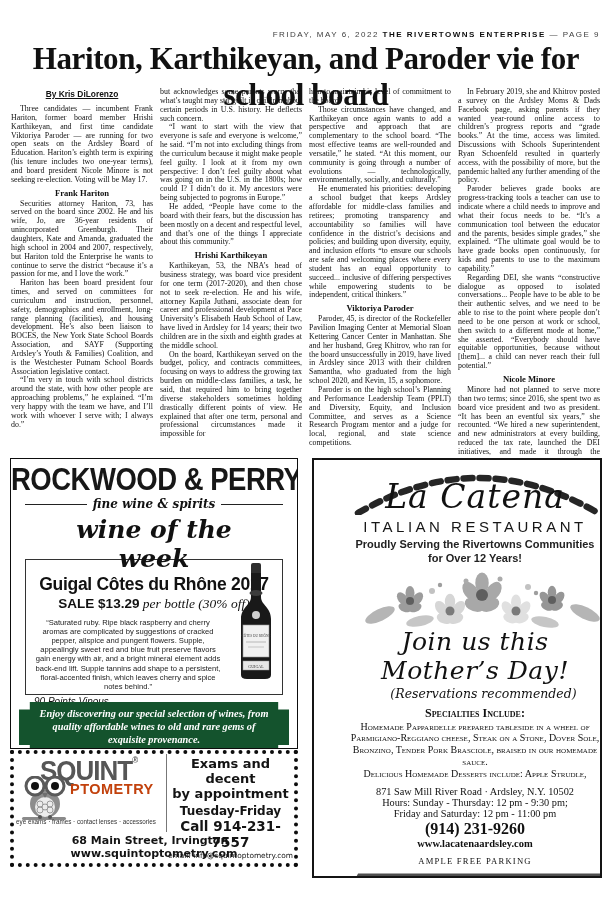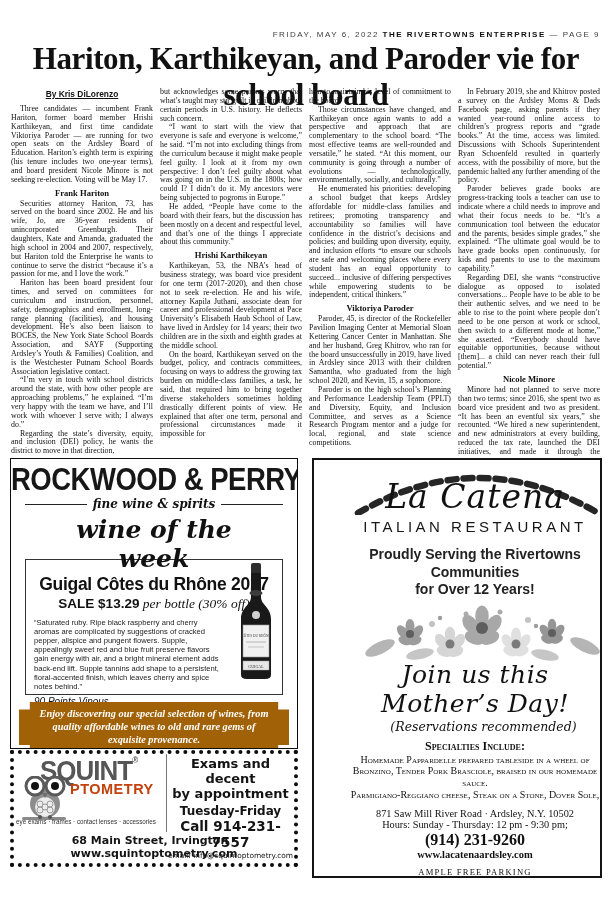--- a/index.html
+++ b/index.html
@@ -33,26 +33,26 @@
   .rule-row .rule { flex:1; border-top:1.3px solid #222; }
   .rp-tagline { font-style:italic; font-weight:bold; font-size:12px; font-family:"DejaVu Serif", serif; }
   .rp-wow { font-style:italic; font-weight:bold; font-size:25px; font-family:"DejaVu Serif", serif;
             position:relative; z-index:2; margin:0 34px; transform:translateY(3px); background:transparent;text-align:center; }
   .rp-wow-row { margin:-1px 22px -11px; position:relative; z-index:2; }
   .rp-box { margin:0 14px; border:1.2px solid #333; position:relative; padding:14px 8px 4px; height:116px; }
   .rp-wine { font-family:"Liberation Sans", sans-serif; font-weight:bold; font-size:17.5px; letter-spacing:-0.3px; }
   .rp-sale { font-size:13.5px; margin-top:1px; }
   .rp-sale .price { font-family:"Liberation Sans", sans-serif; font-weight:bold; }
   .rp-sale .terms { font-style:italic; }
-  .rp-review { width:188px; text-align:left; font-family:"Liberation Sans", sans-serif;
+  .rp-review { width:188px; text-align:center; font-family:"Liberation Sans", sans-serif;
                font-size:7.6px; line-height:1.2; margin-top:6px; color:#222; }
   .rp-rating { width:188px; text-align:left; font-style:italic; font-size:10px; margin-top:5px;
                font-family:"Liberation Sans", sans-serif; }
   .bottle { position:absolute; right:5px; top:3px; }
-  .rp-banner { margin:7px 8px 0; background:#a16207; color:#fff; font-style:italic; font-weight:bold;
+  .rp-banner { margin:7px 8px 0; background:#14532d; color:#fff; font-style:italic; font-weight:bold;
                font-size:10.3px; line-height:1.25; padding:6px 18px; box-sizing:border-box;
                clip-path:polygon(4% 0, 96% 0, 96% 15%, 100% 15%, 100% 85%, 96% 85%, 96% 100%, 4% 100%, 4% 85%, 0 85%, 0 15%, 4% 15%); }
 
   
   .sq-ad { position:absolute; left:10px; top:750px; width:288px; height:117px;
            border:4px dotted #0d0d0d; box-sizing:border-box; overflow:hidden;
            font-family:"DejaVu Sans", sans-serif; }
   .sq-grid { display:flex; height:78px; }
   .sq-left { position:relative; width:152px; }
   .sq-brand { position:absolute; left:26px; top:2px; font-family:"Liberation Sans", sans-serif;
@@ -70,21 +70,21 @@
   .sq-email { font-size:7.4px; margin-top:1px; }
   .sq-bottom { text-align:center; font-weight:bold; font-size:11px; margin-top:2px; color:#141414; }
 
   
   .lc-ad { position:absolute; left:312px; top:458px; width:290px; height:420px;
            border:2.5px solid #141414; box-sizing:border-box; overflow:hidden; text-align:center;padding-left:36px; }
   .lc-chain { margin-top:5px; }
   .lc-name { font-family:"DejaVu Serif", serif; font-style:italic; font-size:33px; margin-top:-42px;
              position:relative; z-index:2; letter-spacing:1px; }
   .lc-sub { font-family:"Liberation Sans", sans-serif; font-size:15px; letter-spacing:3.5px; margin-top:2px; color:#171717; }
-  .lc-tag { font-family:"Liberation Sans", sans-serif; font-size:14px; font-weight:bold; line-height:1.25; margin-top:11px; color:#222; }
+  .lc-tag { font-family:"Liberation Sans", sans-serif; font-size:11px; font-weight:bold; line-height:1.25; margin-top:3px; color:#222; }
   .lc-flowers { margin-top:1px; }
   .lc-mothers { font-family:"DejaVu Serif", serif; font-style:italic; font-size:25px; margin-top:-6px; letter-spacing:0.5px; }
   .lc-resv { font-family:"DejaVu Serif", serif; font-style:italic; font-size:12.5px; margin-top:1px;margin-left:17px; }
   .lc-speclabel { font-variant:small-caps; font-weight:bold; font-size:12px; margin-top:5px; }
   .lc-spec { font-variant:small-caps; font-size:10px; line-height:1.18; }
   .lc-addr { font-size:10.3px; margin-top:7px; }
   .lc-hours { font-size:10.3px; }
   .lc-phone { font-weight:bold; font-size:16px; margin-top:1px; }
   .lc-web { font-weight:bold; font-size:10.5px; }
   .lc-park { font-size:8.6px; letter-spacing:1.2px; margin-top:7px; }
@@ -106,21 +106,20 @@
   <div class="headline">Hariton, Karthikeyan, and Paroder vie for school board</div>
 
   <div class="cols">
     <div class="col">
       <div class="byline">By Kris DiLorenzo</div>
       <p>Three candidates — incumbent Frank Hariton, former board member Hrishi Karthikeyan, and first time candidate Viktoriya Paroder — are running for two open seats on the Ardsley Board of Education. Hariton’s eighth term is expiring (his tenure includes two one-year terms), and board president Nicole Minore is not seeking re-election. Voting will be May 17.</p>
       <div class="subhead">Frank Hariton</div>
       <p>Securities attorney Hariton, 73, has served on the board since 2002. He and his wife, Jo, are 36-year residents of unincorporated Greenburgh. Their daughters, Kate and Amanda, graduated the high school in 2004 and 2007, respectively, but Hariton told the Enterprise he wants to continue to serve the district “because it’s a passion for me, and I love the work.”</p>
       <p>Hariton has been board president four times, and served on committees for curriculum and instruction, personnel, safety, demographics and enrollment, long-range planning (facilities), and housing development. He’s also been liaison to BOCES, the New York State School Boards Association, and SAYF (Supporting Ardsley’s Youth &amp; Families) Coalition, and is the Westchester Putnam School Boards Association legislative contact.</p>
       <p>“I’m very in touch with school districts around the state, with how other people are approaching problems,” he explained. “I’m very happy with the team we have, and I’ll work with whoever I serve with; I always do.”</p>
-      <p>Regarding the state’s diversity, equity, and inclusion (DEI) policy, he wants the district to move in that direction,</p>
     </div>
     <div class="col">
       <p class="cont">but acknowledges some parents worry that what’s taught may stir guilt in children about certain periods in U.S. history. He deflects such concern.</p>
       <p>“I want to start with the view that everyone is safe and everyone is welcome,” he said. “I’m not into excluding things from the curriculum because it might make people feel guilty. I look at it from my own perspective: I don’t feel guilty about what was going on in the U.S. in the 1800s; how could I? I didn’t do it. My ancestors were being subjected to pogroms in Europe.”</p>
       <p>He added, “People have come to the board with their fears, but the discussion has been mostly on a decent and respectful level, and that’s one of the things I appreciate about this community.”</p>
       <div class="subhead">Hrishi Karthikeyan</div>
       <p>Karthikeyan, 53, the NBA’s head of business strategy, was board vice president for one term (2017-2020), and then chose not to seek re-election. He and his wife, attorney Kapila Juthani, associate dean for career and professional development at Pace University’s Elisabeth Haub School of Law, have lived in Ardsley for 14 years; their two children are in the sixth and eighth grades at the middle school.</p>
       <p>On the board, Karthikeyan served on the budget, policy, and contracts committees, focusing on ways to address the growing tax burden on middle-class families, a task, he said, that required him to bring together diverse stakeholders sometimes holding drastically different points of view. He explained that after one term, personal and professional circumstances made it impossible for</p>
     </div>
     <div class="col">
@@ -250,24 +249,26 @@
       <circle cx="178" cy="20" r="3" fill="#c2c2c2"></circle>
         <circle cx="186" cy="26" r="2.2" fill="#9e9e9e"></circle>
       <circle cx="116" cy="14" r="2.5" fill="#ababab"></circle>
         <circle cx="150" cy="12" r="2.5" fill="#ababab"></circle>
     </svg>
     <div class="lc-mothers">Join us this Mother’s Day!</div>
     <div class="lc-resv">(Reservations recommended)</div>
     <div class="lc-speclabel">Specialties Include:</div>
     <div class="lc-spec">
       <div>Homemade Pappardelle prepared tableside in a wheel of</div>
+      <div>Parmigiano-Reggiano cheese, Steak on a Stone, Dover Sole,</div>
       <div>Bronzino, Tender Pork Brasciole, braised in our homemade sauce.</div>
-      <div>Parmigiano-Reggiano cheese, Steak on a Stone, Dover Sole,</div>
+      <div>Delicious Homemade Desserts include: Apple Strudle,</div>
     </div>
     <div class="lc-addr">871 Saw Mill River Road · Ardsley, N.Y. 10502</div>
     <div class="lc-hours">Hours: Sunday - Thursday: 12 pm - 9:30 pm;</div>
+    <div class="lc-hours">Friday and Saturday: 12 pm - 11:00 pm</div>
     <div class="lc-phone">(914) 231-9260</div>
     <div class="lc-web">www.lacatenaardsley.com</div>
     <div class="lc-park">AMPLE FREE PARKING</div>
     <div class="lc-banner">PRIVATE PARTY ROOM AVAILABLE FOR UP TO 100 PEOPLE</div>
   </div>
 
 </div>
 
 </body></html>

